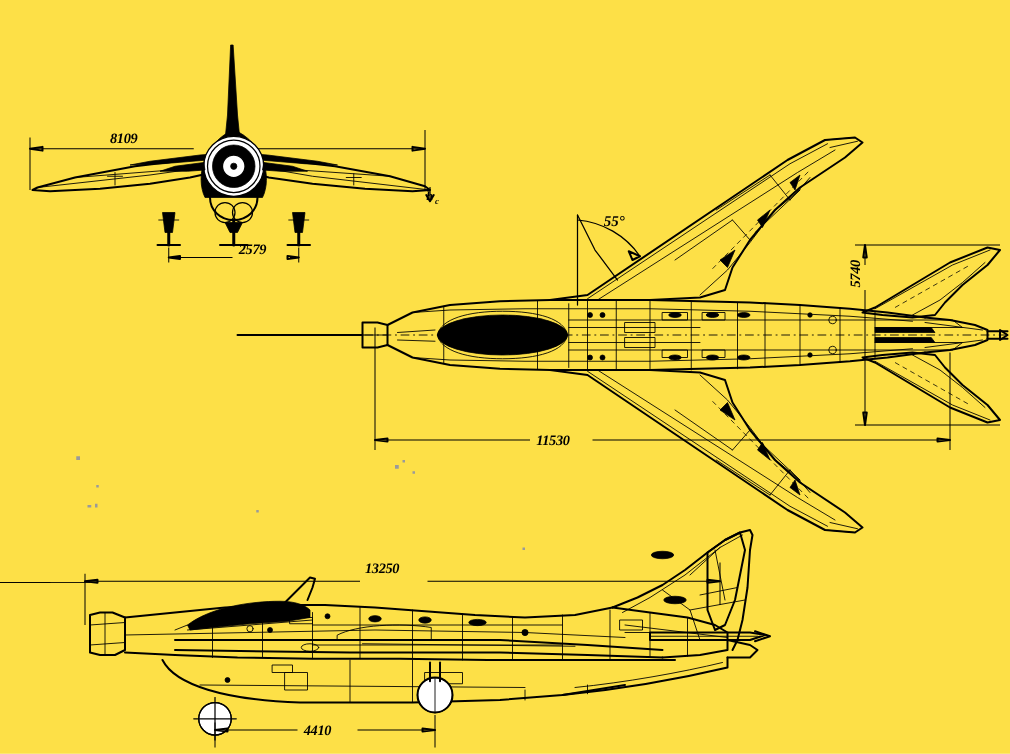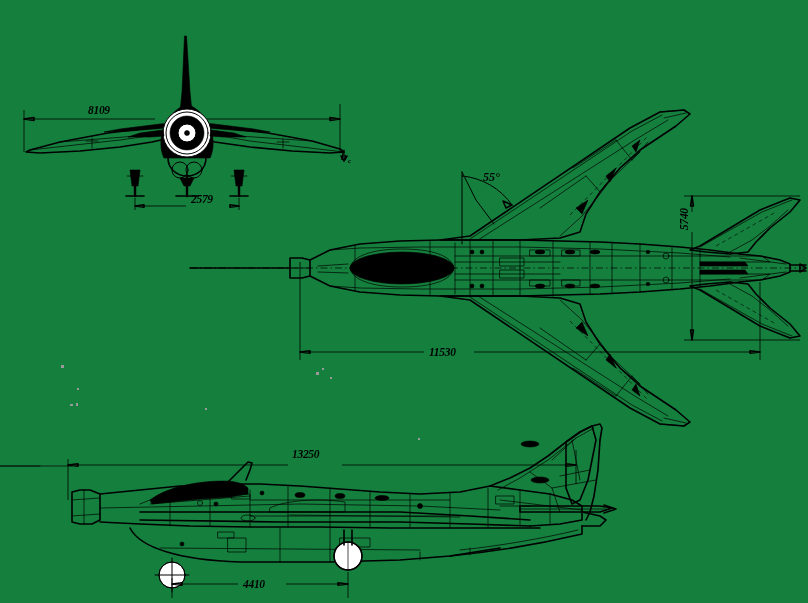--- a/index.html
+++ b/index.html
@@ -4,21 +4,21 @@
 <title>Aircraft Three-View Technical Drawing</title>
 <style>
   html,body{margin:0;padding:0;background:#ffffff;}
   body{
     width:808px;height:603px;
     font-family:"Liberation Sans", sans-serif;
     overflow:hidden;position:relative;
   }
   #sheet{
     position:absolute;left:0;top:0;width:808px;height:603px;
-    background:#15803d;
+    background:#fde047;
   }
   svg{display:block;position:absolute;left:0;top:0;}
   .ln{fill:none;stroke:#000000;stroke-width:1;stroke-linecap:round;stroke-linejoin:round;}
   .ln-thin{fill:none;stroke:#000000;stroke-width:0.7;stroke-linecap:round;stroke-linejoin:round;}
   .ln-bold{fill:none;stroke:#000000;stroke-width:1.6;stroke-linecap:round;stroke-linejoin:round;}
   .ln-xbold{fill:none;stroke:#000000;stroke-width:2.4;stroke-linecap:round;stroke-linejoin:round;}
   .fillblk{fill:#000000;stroke:#000000;stroke-width:0.6;}
   .fillwht{fill:#ffffff;stroke:#000000;stroke-width:1;stroke-linejoin:round;}
   .dash{fill:none;stroke:#000000;stroke-width:0.7;stroke-dasharray:7 3 1.5 3;}
   .dash2{fill:none;stroke:#000000;stroke-width:0.6;stroke-dasharray:4 3;}

